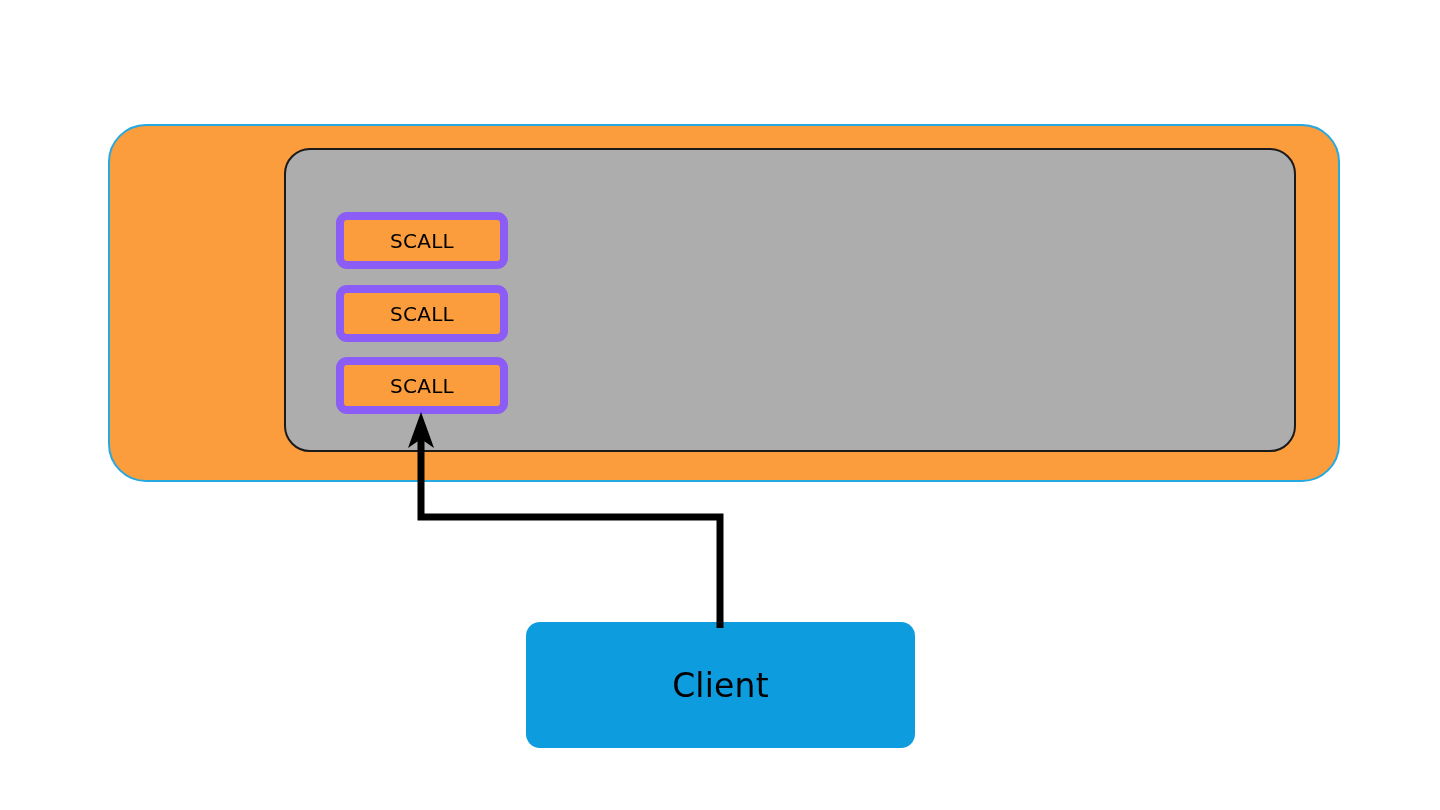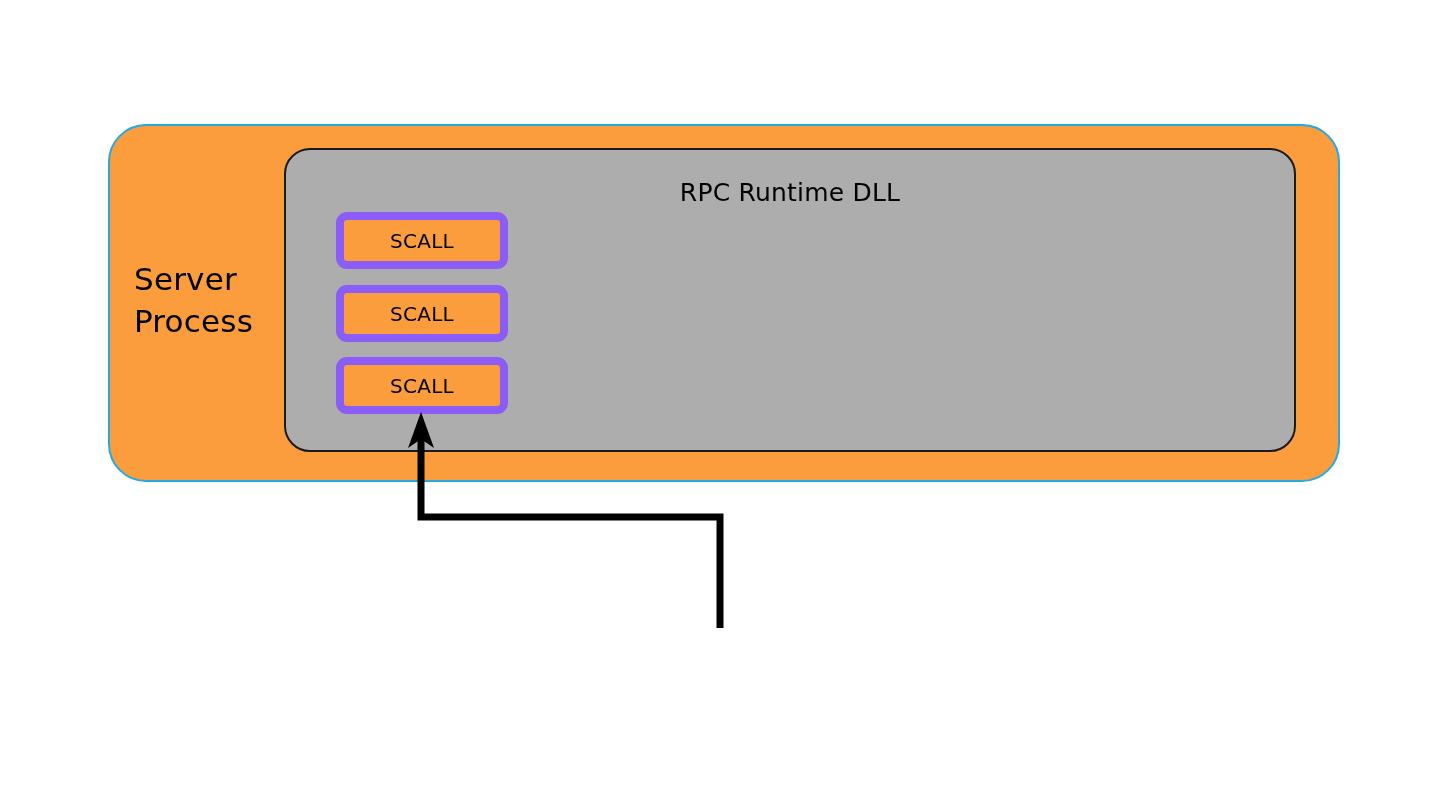--- a/index.html
+++ b/index.html
@@ -111,30 +111,28 @@
     pointer-events: none;
   }
 </style>
 </head>
 <body>
 
 <div id="canvas">
 
   <div class="server-process"></div>
 
-  <div class="server-label">Server
-Process</div>
 
   <div class="rpc-dll"></div>
 
-  <div class="rpc-label">RPC Runtime DLL</div>
 
   <div class="scall scall-0">SCALL</div>
   <div class="scall scall-1">SCALL</div>
   <div class="scall scall-2">SCALL</div>
 
+  <div class="client-box">Client</div>
 
   <svg class="connector" viewBox="0 0 1440 810">
     <path d="M 720 628 L 720 517 L 421 517 L 421 432" stroke="#000000" stroke-width="7" fill="none" stroke-linecap="butt" stroke-linejoin="miter"></path>
     <path d="M 421 412 L 434 448 L 421 439 L 408 448 Z" fill="#000000"></path>
   </svg>
 
 </div>
 
 </body></html>

